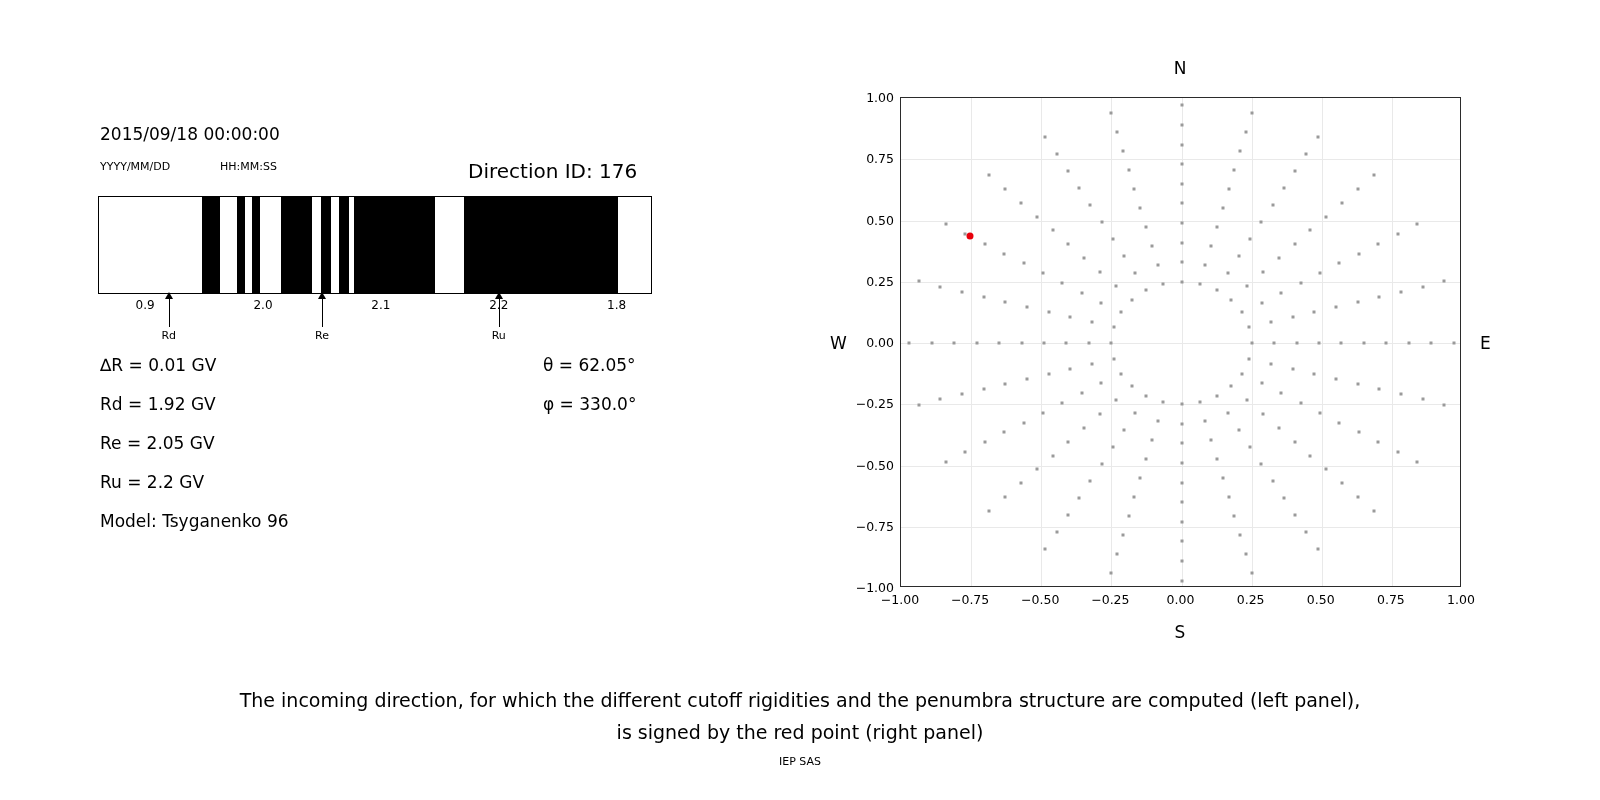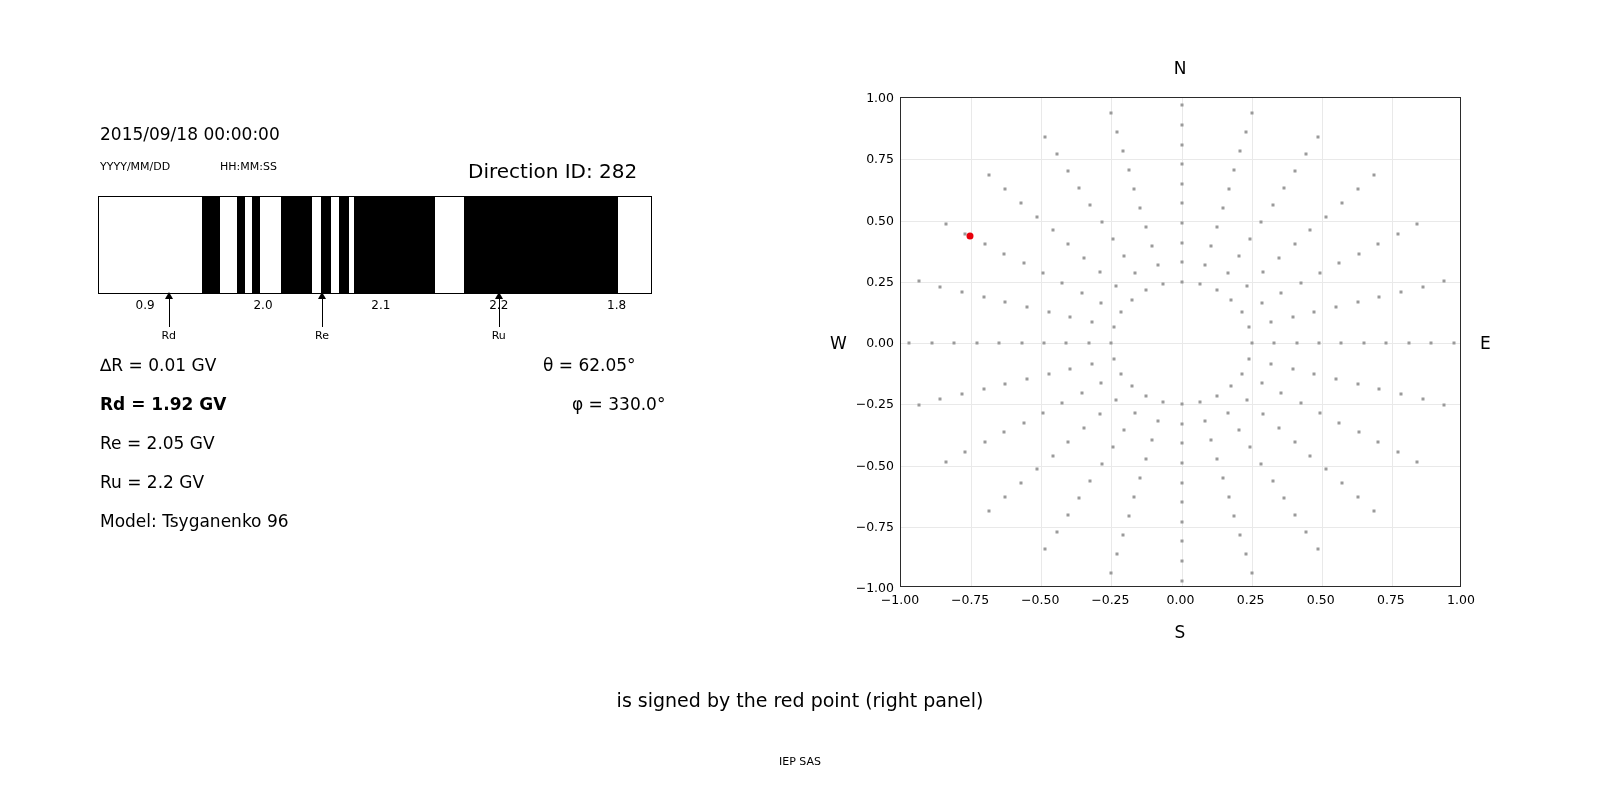--- a/index.html
+++ b/index.html
@@ -111,26 +111,26 @@
     font-size: 11px;
     white-space: nowrap;
   }
 
   .stat {
     position: absolute;
     font-size: 17px;
     white-space: nowrap;
   }
   #stat-dr   { left: 100px; top: 355px; }
-  #stat-rd   { left: 100px; top: 394px; font-weight: bold; }
+  #stat-rd   { left: 100px; top: 394px; }
   #stat-re   { left: 100px; top: 433px; }
   #stat-ru   { left: 100px; top: 472px; }
   #stat-model{ left: 100px; top: 511px; }
   #stat-theta{ left: 543px; top: 355px; }
-  #stat-phi  { left: 543px; top: 394px; margin-left: 29px; }
+  #stat-phi  { left: 543px; top: 394px; }
 
   
   .panel-right {
     position: absolute;
     left: 800px;
     top: 0;
     width: 800px;
     height: 660px;
   }
   #plot-frame {
@@ -201,21 +201,21 @@
     font-size: 11px;
   }
 </style>
 </head>
 <body>
 
 <div class="panel-left">
   <div class="txt" id="datetime">2015/09/18 00:00:00</div>
   <div class="txt" id="date-format-label">YYYY/MM/DD</div>
   <div class="txt" id="time-format-label">HH:MM:SS</div>
-  <div class="txt" id="direction-id">Direction ID: 282</div>
+  <div class="txt" id="direction-id">Direction ID: 176</div>
 
   <div id="penumbra-bar">
       <div class="band" style="left: 102.549px; width: 18.8596px; background: rgb(0, 0, 0);"></div>
       <div class="band" style="left: 137.911px; width: 8.25106px; background: rgb(0, 0, 0);"></div>
       <div class="band" style="left: 153.234px; width: 8.25106px; background: rgb(0, 0, 0);"></div>
       <div class="band" style="left: 181.523px; width: 31.8255px; background: rgb(0, 0, 0);"></div>
       <div class="band" style="left: 221.6px; width: 10.6085px; background: rgb(0, 0, 0);"></div>
       <div class="band" style="left: 240.46px; width: 9.42979px; background: rgb(0, 0, 0);"></div>
       <div class="band" style="left: 254.604px; width: 81.3319px; background: rgb(0, 0, 0);"></div>
       <div class="band" style="left: 365.404px; width: 153.234px; background: rgb(0, 0, 0);"></div>
@@ -525,15 +525,16 @@
     <div class="ytick" style="top: 464.5px;">−0.50</div>
     <div class="ytick" style="top: 403.25px;">−0.25</div>
     <div class="ytick" style="top: 342px;">0.00</div>
     <div class="ytick" style="top: 280.75px;">0.25</div>
     <div class="ytick" style="top: 219.5px;">0.50</div>
     <div class="ytick" style="top: 158.25px;">0.75</div>
     <div class="ytick" style="top: 97px;">1.00</div>
   </div>
 
 <div id="caption">
+  <div>The incoming direction, for which the different cutoff rigidities and the penumbra structure are computed (left panel),</div>
   <div>is signed by the red point (right panel)</div>
 </div>
 <div id="footer-credit">IEP SAS</div>
 
 </body></html>

